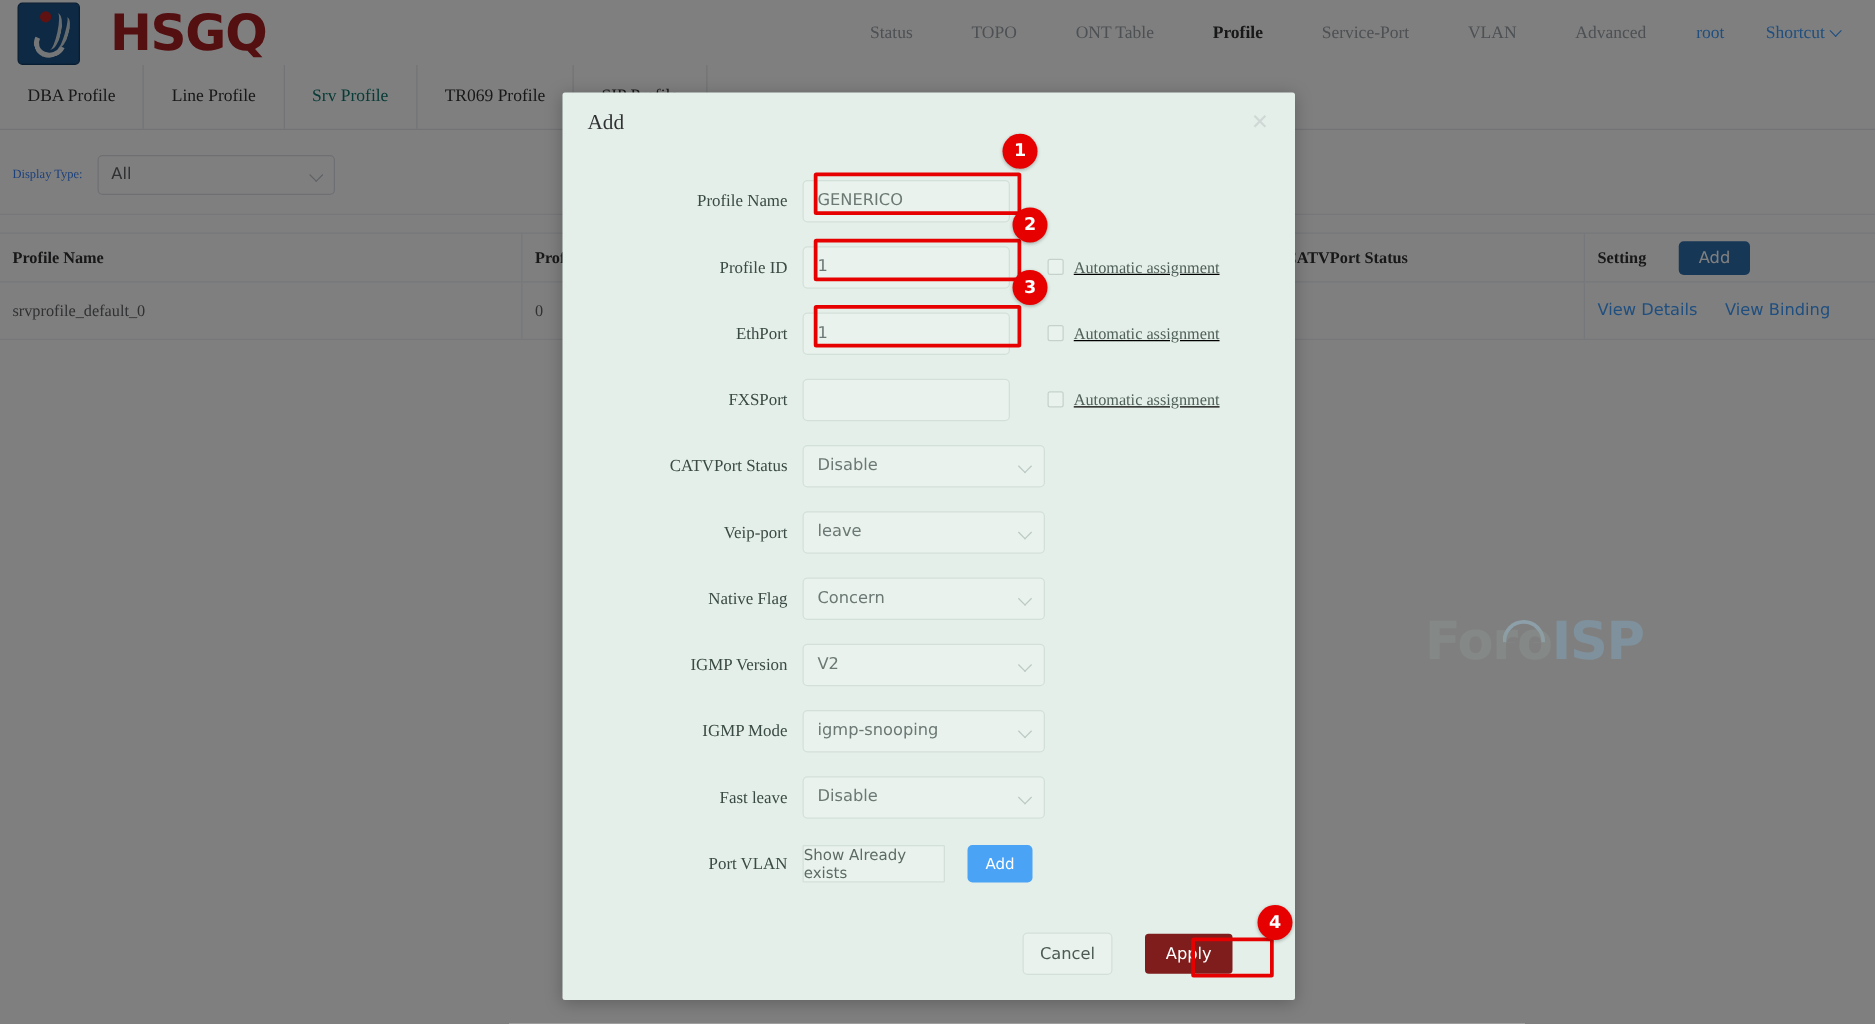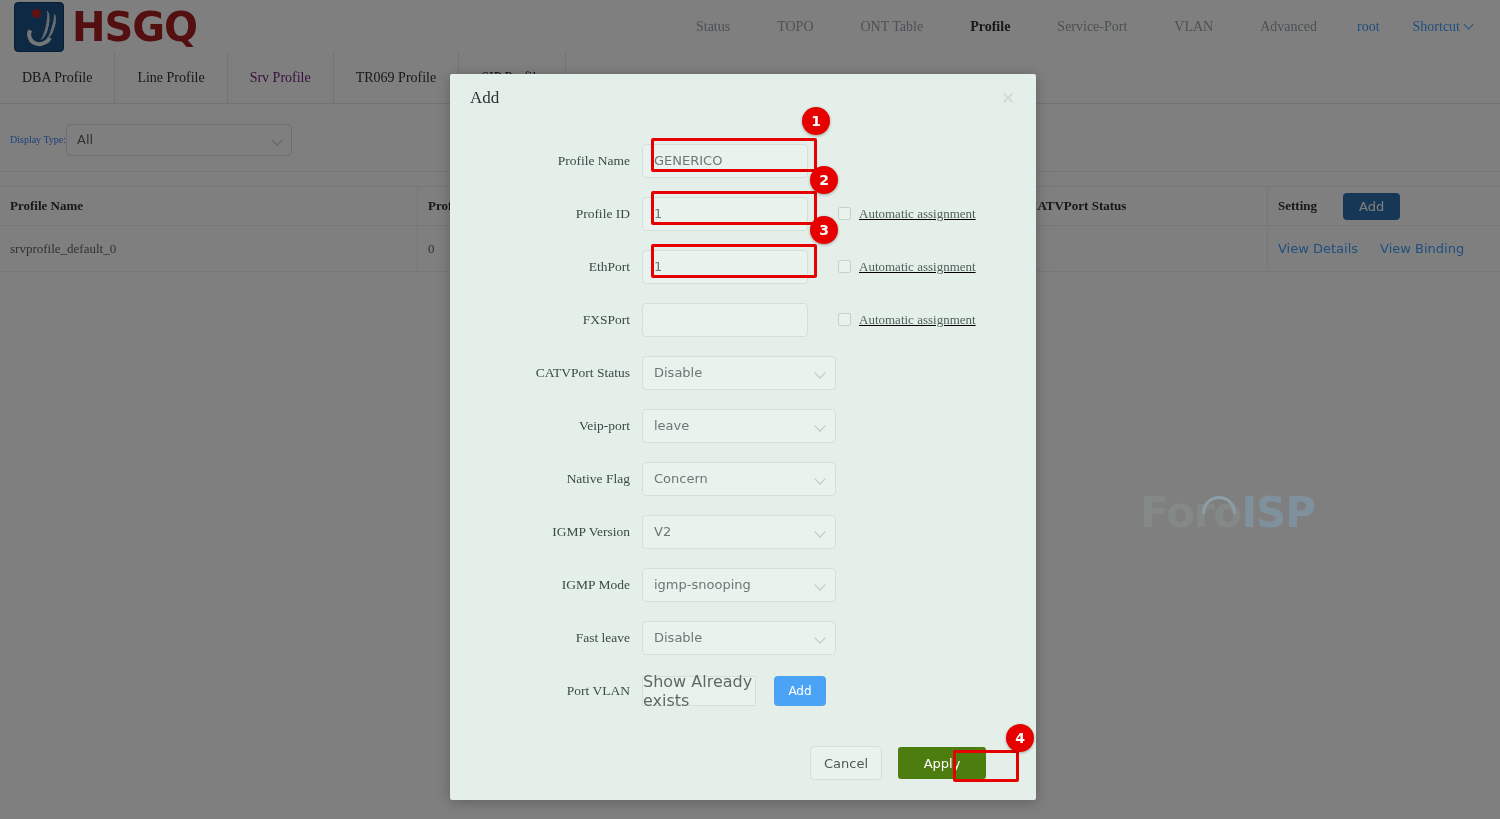--- a/index.html
+++ b/index.html
@@ -17,21 +17,21 @@
   }
 
   
   #header {
     position: absolute; left: 0; top: 0; width: 1500px; height: 54px;
     background: #ffffff;
     border-bottom: 1px solid #e6e8ea;
   }
   #logo-block {
     position: absolute; left: 14px; top: 2px;
-    display: flex; align-items: center; gap: 6px;
+    display: flex; align-items: center; gap: 22px;
   }
   #logo-mark {
     width: 50px; height: 50px; border-radius: 4px;
     background: #1c5288;
     border: 1px solid #0f3a63;
     position: relative; overflow: hidden;
   }
   #logo-mark .swoosh1 {
     position: absolute; left: 12px; top: 19px;
     width: 26px; height: 24px;
@@ -96,33 +96,33 @@
     position: absolute; left: 0; top: 52px; width: 1500px; height: 52px;
     background: #fff; border-bottom: 1px solid #e4e7ed;
     display: flex; align-items: stretch;
   }
   .tab {
     display: flex; align-items: center; justify-content: center;
     padding: 0 22px; font-size: 14px; color: #303133;
     border-right: 1px solid #e4e7ed;
     white-space: nowrap;
   }
-  .tab.active { color: #701a75; }
+  .tab.active { color: #0f766e; }
 
   
   #filterbar {
     position: absolute; left: 0; top: 108px; width: 1500px; height: 64px;
     background: #fff; display: flex; align-items: center;
     border-bottom: 1px solid #ebeef5;
   }
   #filter-label {
     margin-left: 10px; font-size: 10px; color: #3b82f6;
   }
   #display-type-select {
-    width: 226px; height: 32px;
+    margin-left: 12px; width: 190px; height: 32px;
     border: 1px solid #dcdfe6; border-radius: 4px;
     background: #fff; display: flex; align-items: center;
     padding: 0 10px; font-size: 13px; color: #606266;
     font-family: "DejaVu Sans", sans-serif; position: relative;
   }
   .sel-caret {
     position: absolute; right: 10px; top: 11px;
     width: 8px; height: 8px;
     border-right: 1.5px solid #c0c4cc; border-bottom: 1.5px solid #c0c4cc;
     transform: rotate(45deg);
@@ -224,44 +224,44 @@
     background: #e60000; color: #fff;
     font-family: "DejaVu Sans", sans-serif;
     font-size: 14px; font-weight: bold;
     display: flex; align-items: center; justify-content: center;
     box-shadow: 0 1px 3px rgba(0,0,0,0.3);
   }
 
   #btn-portvlan-show {
     width: 114px; height: 30px;
     border: 1px solid #d3e0da; border-radius: 1px; background: #e9f2ed;
-    font-family: "DejaVu Sans", sans-serif; font-size: 16px; color: #5d6b65;
+    font-family: "DejaVu Sans", sans-serif; font-size: 12px; color: #5d6b65;
     display: flex; align-items: center; justify-content: center;
   }
   #btn-portvlan-add {
     margin-left: 18px; width: 52px; height: 30px; border-radius: 4px;
     background: #4aa3f5; color: #fff; border: none;
     font-family: "DejaVu Sans", sans-serif; font-size: 12px;
     display: flex; align-items: center; justify-content: center;
   }
 
   #modal-footer {
     position: absolute; left: 0; right: 0; bottom: 20px;
     display: flex; justify-content: flex-end; align-items: center;
-    padding-right: 50px; gap: 16px;
+    padding-right: 50px; gap: 26px;
   }
   #btn-cancel {
     width: 72px; height: 34px; border: 1px solid #d3e0da; border-radius: 4px;
     background: #e9f2ed; color: #4c5a54;
     font-family: "DejaVu Sans", sans-serif; font-size: 13px;
     display: flex; align-items: center; justify-content: center;
   }
   #btn-apply {
-    width: 88px; height: 32px; border-radius: 3px;
-    background: #4d7c0f; color: #fff; border: none;
+    width: 70px; height: 32px; border-radius: 3px;
+    background: #7f1d1d; color: #fff; border: none;
     font-family: "DejaVu Sans", sans-serif; font-size: 13px;
     display: flex; align-items: center; justify-content: center;
   }
 
   
   #watermark {
     position: absolute; left: 690px; top: 364px;
     font-family: "DejaVu Sans", sans-serif;
     font-size: 42px; font-weight: bold; letter-spacing: -1px;
     opacity: 0.33; pointer-events: none; user-select: none;

